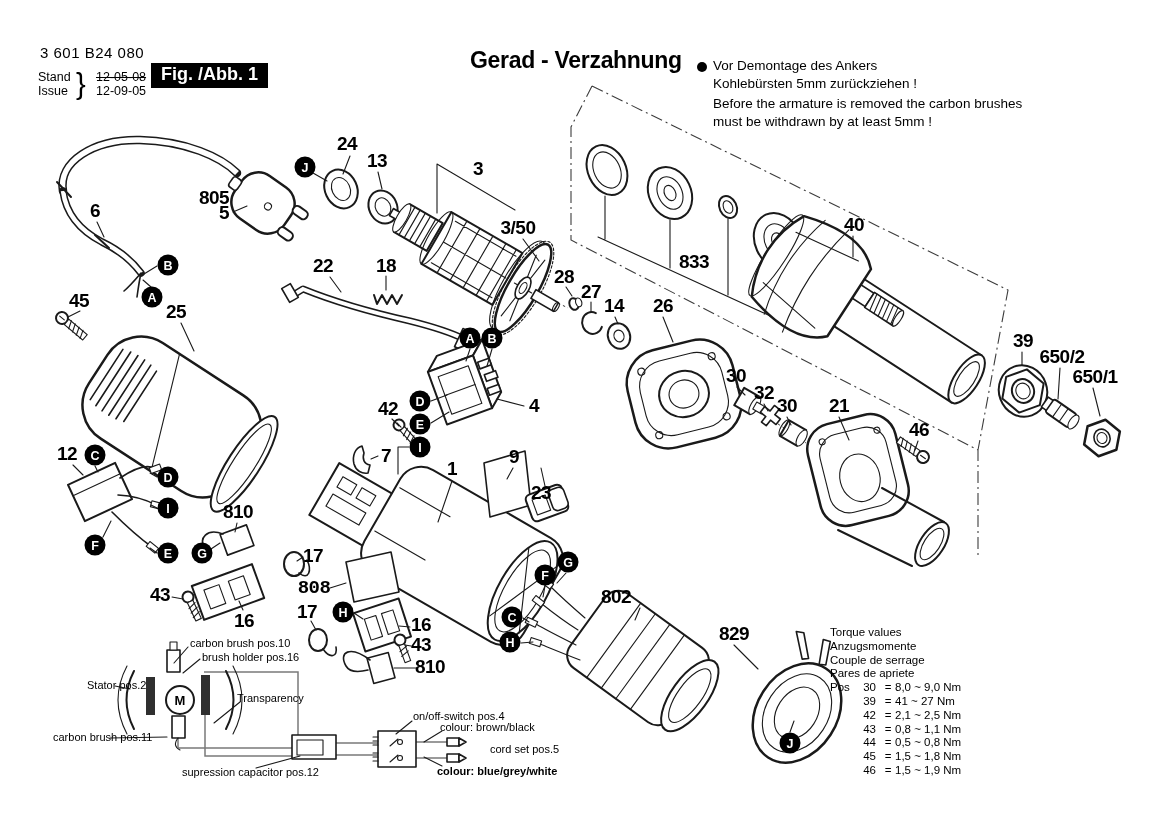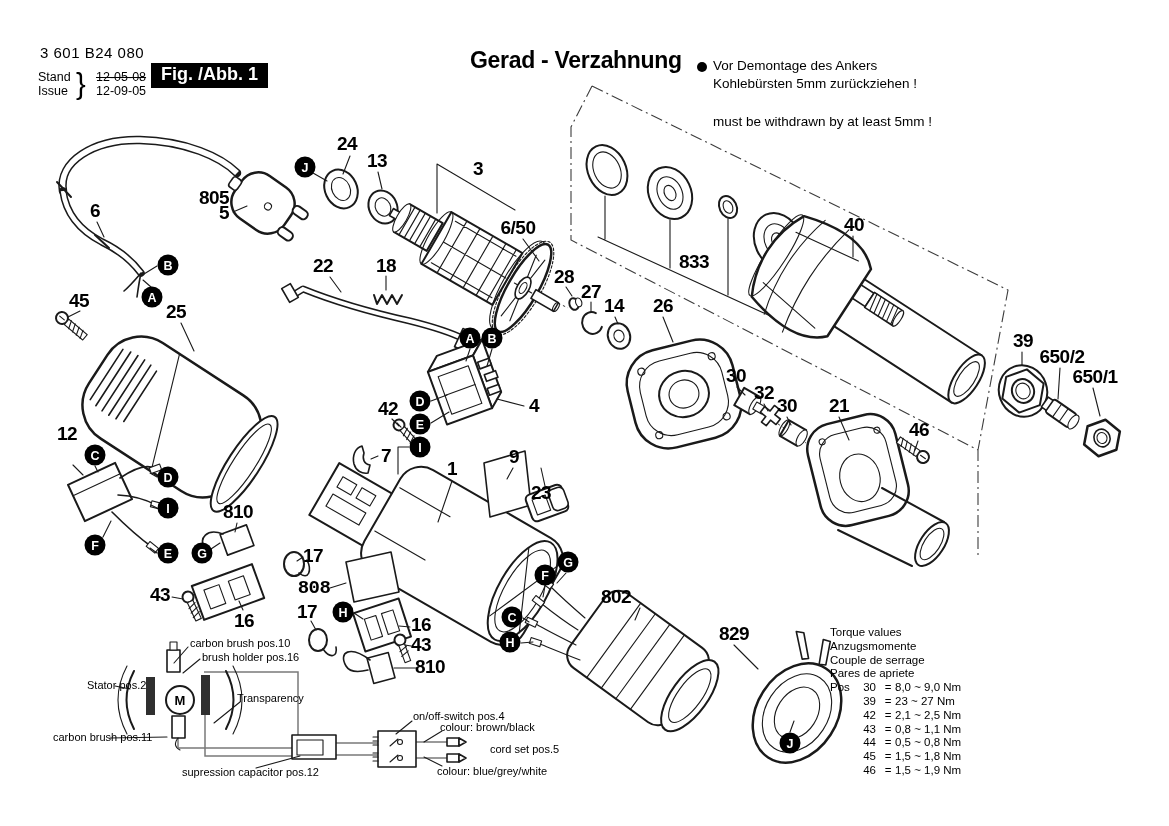--- a/index.html
+++ b/index.html
@@ -416,30 +416,31 @@
   <div class="dates">
     <div class="strike">12-05-08</div>
     <div>12-09-05</div>
   </div>
   <div class="figbox">Fig. /Abb. 1</div>
   <div class="title">Gerad - Verzahnung</div>
 
   <div class="bullet"></div>
   <div class="note" style="top:58px;">Vor Demontage des Ankers</div>
   <div class="note" style="top:76px;">Kohlebürsten 5mm zurückziehen !</div>
+  <div class="note" style="top:96px;">Before the armature is removed the carbon brushes</div>
   <div class="note" style="top:114px;">must be withdrawn by at least 5mm !</div>
 
   <div id="part-labels" class="abs" style="left:0;top:0;">
       <div class="plabel" style="left: 95px; top: 211px;">6</div>
       <div class="plabel" style="left: 214px; top: 198px;">805</div>
       <div class="plabel" style="left: 224px; top: 213px;">5</div>
       <div class="plabel" style="left: 347px; top: 144px;">24</div>
       <div class="plabel" style="left: 377px; top: 161px;">13</div>
       <div class="plabel" style="left: 478px; top: 169px;">3</div>
-      <div class="plabel" style="left: 518px; top: 228px;">6/50</div>
+      <div class="plabel" style="left: 518px; top: 228px;">3/50</div>
       <div class="plabel" style="left: 323px; top: 266px;">22</div>
       <div class="plabel" style="left: 386px; top: 266px;">18</div>
       <div class="plabel" style="left: 79px; top: 301px;">45</div>
       <div class="plabel" style="left: 176px; top: 312px;">25</div>
       <div class="plabel" style="left: 564px; top: 277px;">28</div>
       <div class="plabel" style="left: 591px; top: 292px;">27</div>
       <div class="plabel" style="left: 614px; top: 306px;">14</div>
       <div class="plabel" style="left: 663px; top: 306px;">26</div>
       <div class="plabel" style="left: 694px; top: 262px;">833</div>
       <div class="plabel" style="left: 854px; top: 225px;">40</div>
@@ -450,21 +451,21 @@
       <div class="plabel" style="left: 764px; top: 393px;">32</div>
       <div class="plabel" style="left: 787px; top: 406px;">30</div>
       <div class="plabel" style="left: 839px; top: 406px;">21</div>
       <div class="plabel" style="left: 919px; top: 430px;">46</div>
       <div class="plabel" style="left: 534px; top: 406px;">4</div>
       <div class="plabel" style="left: 388px; top: 409px;">42</div>
       <div class="plabel" style="left: 386px; top: 456px;">7</div>
       <div class="plabel" style="left: 452px; top: 469px;">1</div>
       <div class="plabel" style="left: 514px; top: 457px;">9</div>
       <div class="plabel" style="left: 541px; top: 457px; margin-top: 36px;">23</div>
-      <div class="plabel" style="left: 67px; top: 434px;">12</div>
+      <div class="plabel" style="left: 67px; top: 454px;">12</div>
       <div class="plabel" style="left: 238px; top: 512px;">810</div>
       <div class="plabel" style="left: 313px; top: 556px;">17</div>
       <div class="plabel" style="left: 160px; top: 595px;">43</div>
       <div class="plabel" style="left: 244px; top: 621px;">16</div>
       <div class="plabel" style="left: 314px; top: 588px; font-family: Liberation Mono, monospace;">808</div>
       <div class="plabel" style="left: 307px; top: 612px;">17</div>
       <div class="plabel" style="left: 421px; top: 625px;">16</div>
       <div class="plabel" style="left: 421px; top: 645px;">43</div>
       <div class="plabel" style="left: 430px; top: 667px;">810</div>
       <div class="plabel" style="left: 616px; top: 597px;">802</div>
@@ -495,21 +496,21 @@
   <div id="schem-labels" class="abs" style="left:0;top:0;">
       <div class="slabel" style="left: 190px; top: 643px;">carbon brush pos.10</div>
       <div class="slabel" style="left: 202px; top: 657px;">brush holder pos.16</div>
       <div class="slabel" style="left: 87px; top: 685px;">Stator pos.2</div>
       <div class="slabel" style="left: 237px; top: 698px;">Transparency</div>
       <div class="slabel" style="left: 53px; top: 737px;">carbon brush pos.11</div>
       <div class="slabel" style="left: 182px; top: 772px;">supression capacitor pos.12</div>
       <div class="slabel" style="left: 413px; top: 716px;">on/off-switch pos.4</div>
       <div class="slabel" style="left: 440px; top: 727px;">colour: brown/black</div>
       <div class="slabel" style="left: 490px; top: 749px;">cord set pos.5</div>
-      <div class="slabel" style="left: 437px; top: 771px;">colour: blue/grey/white</div>
+      <div class="slabel" style="left: 437px; top: 771px; font-weight: bold;">colour: blue/grey/white</div>
     </div>
   <div class="mlabel" style="left:180px;top:700px;">M</div>
 
   <div class="torque">
     <div id="torque-headings">
         <div>Torque values</div>
         <div>Anzugsmomente</div>
         <div>Couple de serrage</div>
         <div>Pares de apriete</div>
       </div>
@@ -517,21 +518,21 @@
         <div class="trow">
           <span class="tpre">Pos</span>
           <span class="tpos">30</span>
           <span class="teq">=</span>
           <span class="tval">8,0 ~ 9,0 Nm</span>
         </div>
         <div class="trow">
           <span class="tpre"></span>
           <span class="tpos">39</span>
           <span class="teq">=</span>
-          <span class="tval">23 ~ 27 Nm</span>
+          <span class="tval">41 ~ 27 Nm</span>
         </div>
         <div class="trow">
           <span class="tpre"></span>
           <span class="tpos">42</span>
           <span class="teq">=</span>
           <span class="tval">2,1 ~ 2,5 Nm</span>
         </div>
         <div class="trow">
           <span class="tpre"></span>
           <span class="tpos">43</span>

